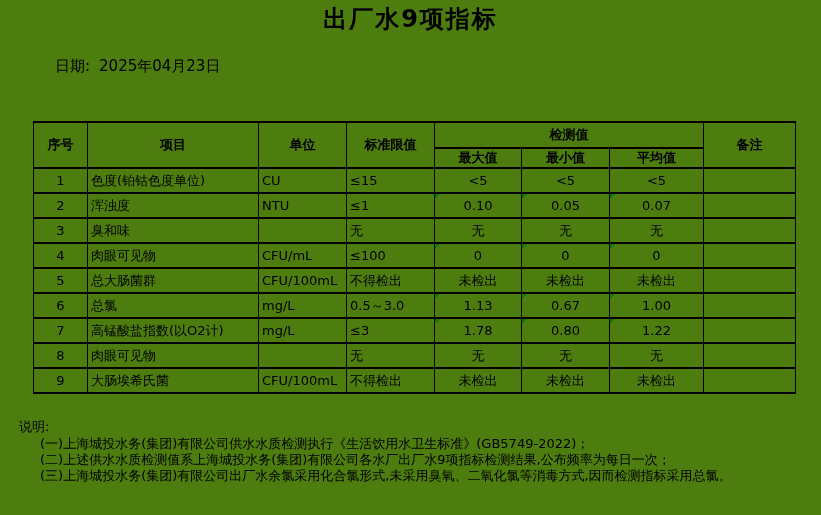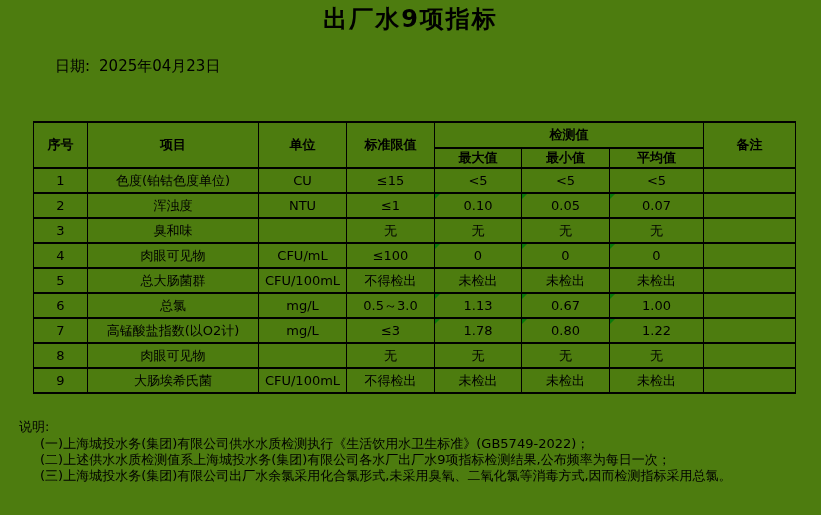--- a/index.html
+++ b/index.html
@@ -53,21 +53,21 @@
     font-weight: normal;
   }
   table.report thead th {
     font-weight: bold;
     text-align: center;
     padding: 0;
   }
   table.report thead tr.h1 th { height: 26px; }
   table.report thead tr.h2 th { height: 15px; }
   td.c { text-align: center; }
-  td.l { text-align: center; }
+  td.l { text-align: left; }
   td.val { position: relative; }
   .corner {
     display: none;
     position: absolute;
     top: 0; left: 0;
     width: 0; height: 0;
     border-top: 5px solid var(--flag-green);
     border-right: 5px solid transparent;
   }
   td.flagged .corner { display: block; }

